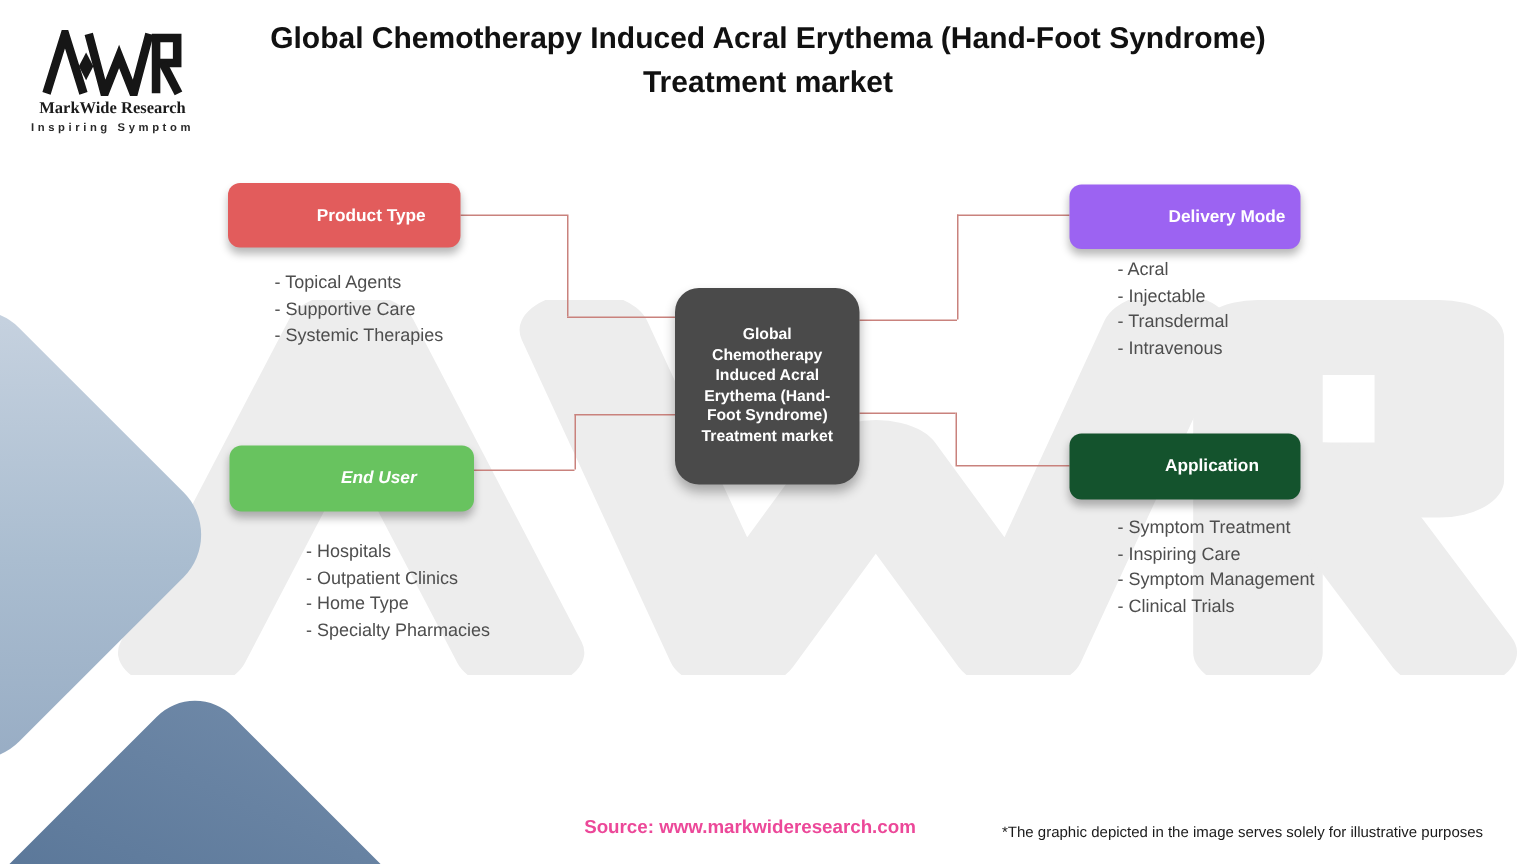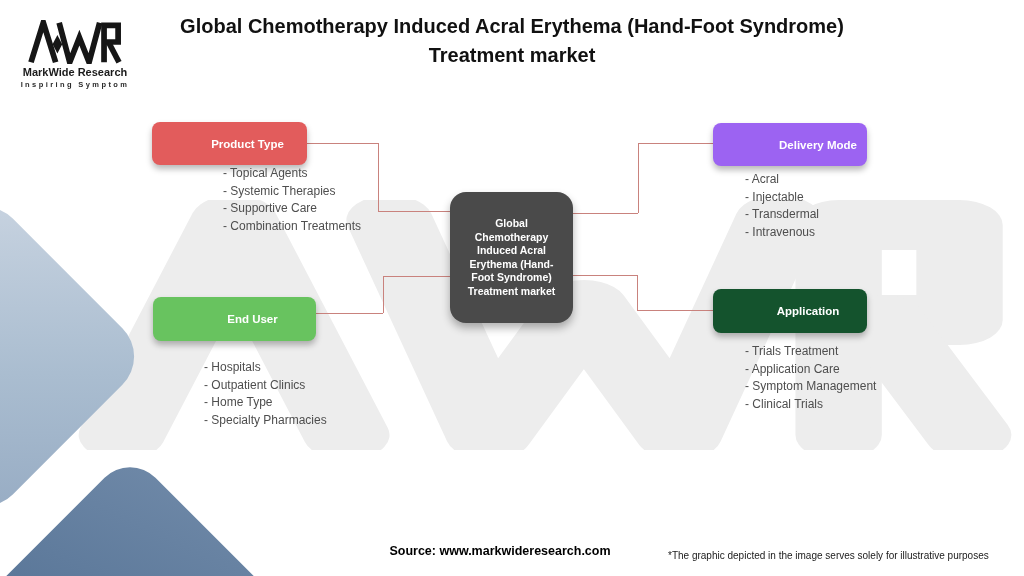--- a/index.html
+++ b/index.html
@@ -22,21 +22,21 @@
   }
   .diamond.dark {
     left:10px; top:502px; width:240px; height:240px; border-radius:36px;
     background:linear-gradient(160deg,#6e88a7 0%,#597698 60%,#4e6d93 100%);
   }
   
   .logo { position:absolute; left:20px; top:20px; width:110px; z-index:3; }
   .logo svg { display:block; margin:0 auto; }
   .logo-brand {
     font-size:11px; font-weight:bold; color:#1b1b1b; text-align:center;
-    margin-top:2px; white-space:nowrap;
+    margin-top:2px; white-space:nowrap;font-family:Liberation Serif, serif;
   }
   .logo-tagline {
     font-size:7.5px; font-weight:bold; color:#2a2a2a; text-align:center;
     letter-spacing:2.4px; margin-top:2px; white-space:nowrap;
   }
   .page-title {
     position:absolute; left:162px; top:12px; width:700px; z-index:3;
     font-size:20px; font-weight:bold; color:#111; text-align:center;
     line-height:29px;
   }
@@ -60,32 +60,32 @@
     box-shadow:0 5px 8px rgba(0,0,0,0.3);
   }
   .center-node .center-label {
     color:#ffffff; font-weight:bold; font-size:10.5px; line-height:13.5px;
     text-align:center;
   }
   .seg-list {
     position:absolute; z-index:2; font-size:12px; color:#4e4e4e;
     line-height:17.5px; white-space:nowrap;
   }
-  #list-product-type { left:183px; top:165px;margin-left:40px; }
+  #list-product-type { left:183px; top:180px; }
   #list-delivery-mode { left:745px; top:171px; }
   #list-end-user { left:184px; top:359px;margin-left:20px; }
   #list-application { left:745px; top:343px; }
   .seg-list div { display:block; }
   .conn { position:absolute; z-index:1; }
   .conn.h { height:1px; }
   .conn.v { width:1px; }
   
   .source-line {
     position:absolute; left:300px; top:544px; width:400px; z-index:3;
-    font-size:12.5px; font-weight:bold; color:#000000; text-align:center;
+    font-size:12.5px; font-weight:bold; color:#ec4899; text-align:center;
   }
   .disclaimer {
     position:absolute; left:668px; top:550px; z-index:3;
     font-size:10px; color:#1a1a1a; white-space:nowrap;
   }
 </style>
 </head>
 <body>
 
 <svg class="watermark" viewBox="0 0 220 100" preserveAspectRatio="none">
@@ -131,50 +131,49 @@
 <div class="conn h" style="left: 573px; top: 275px; width: 64px; background: rgb(201, 130, 125);"></div>
 <div class="conn v" style="left: 637px; top: 275px; height: 35px; background: rgb(201, 130, 125);"></div>
 <div class="conn h" style="left: 637px; top: 310px; width: 76px; background: rgb(201, 130, 125);"></div>
 
 <div class="node" id="node-product-type" style="background: rgb(226, 92, 92);">
   <span class="node-label">Product Type</span>
 </div>
 <div class="node" id="node-delivery-mode" style="background: rgb(156, 99, 242);">
   <span class="node-label">Delivery Mode</span>
 </div>
-<div class="node" id="node-end-user" style="background: rgb(104, 195, 95);">
+<div class="node" id="node-end-user" style="background: rgb(104, 195, 95); font-style: italic;">
   <span class="node-label">End User</span>
 </div>
 <div class="node" id="node-application" style="background: #14532d;">
   <span class="node-label">Application</span>
 </div>
 
 <div class="center-node" style="background: rgb(74, 74, 74);">
   <span class="center-label">Global Chemotherapy Induced Acral Erythema (Hand-Foot Syndrome) Treatment market</span>
 </div>
 
 <div class="seg-list" id="list-product-type">
     <div>- Topical Agents</div>
+    <div>- Supportive Care</div>
     <div>- Systemic Therapies</div>
-    <div>- Supportive Care</div>
-    <div>- Combination Treatments</div>
   </div>
 <div class="seg-list" id="list-delivery-mode">
     <div>- Acral</div>
     <div>- Injectable</div>
     <div>- Transdermal</div>
     <div>- Intravenous</div>
   </div>
 <div class="seg-list" id="list-end-user">
     <div>- Hospitals</div>
     <div>- Outpatient Clinics</div>
     <div>- Home Type</div>
     <div>- Specialty Pharmacies</div>
   </div>
 <div class="seg-list" id="list-application">
-    <div>- Trials Treatment</div>
-    <div>- Application Care</div>
+    <div>- Symptom Treatment</div>
+    <div>- Inspiring Care</div>
     <div>- Symptom Management</div>
     <div>- Clinical Trials</div>
   </div>
 
 <div class="source-line">Source: www.markwideresearch.com</div>
 <div class="disclaimer">*The graphic depicted in the image serves solely for illustrative purposes</div>
 
 </body></html>

